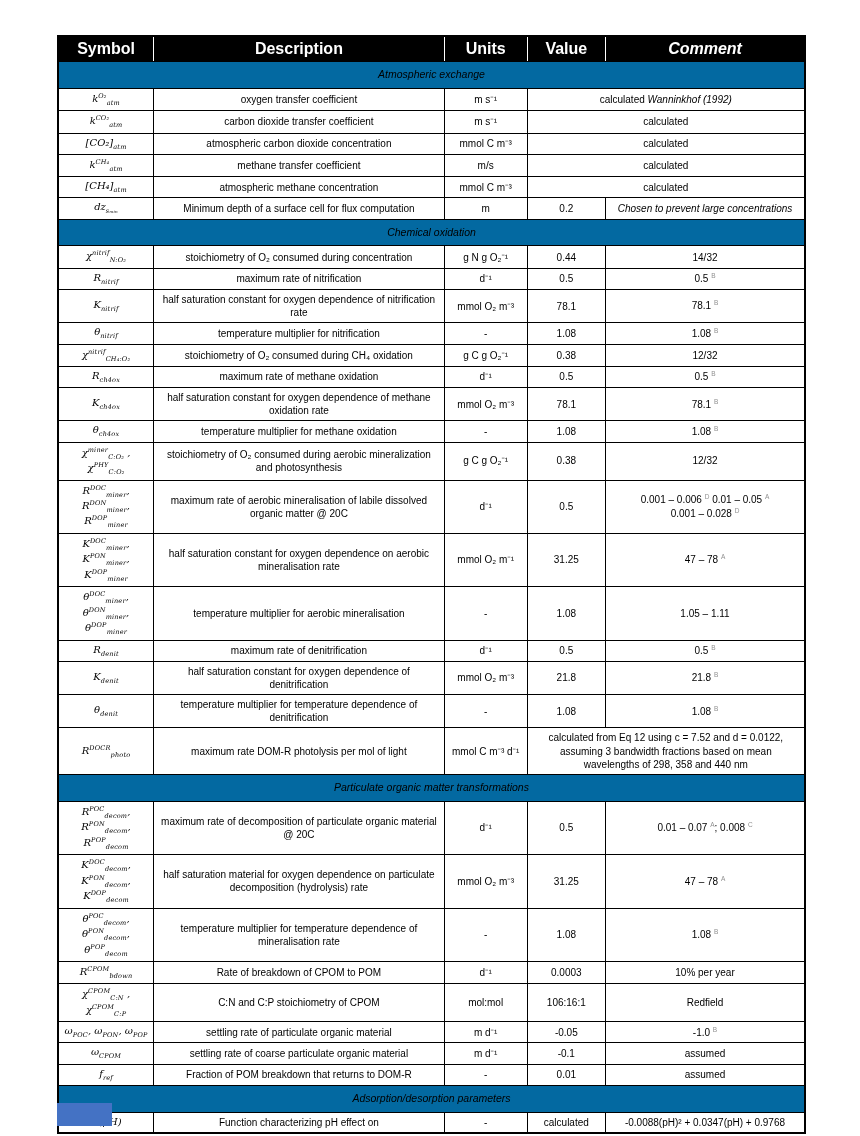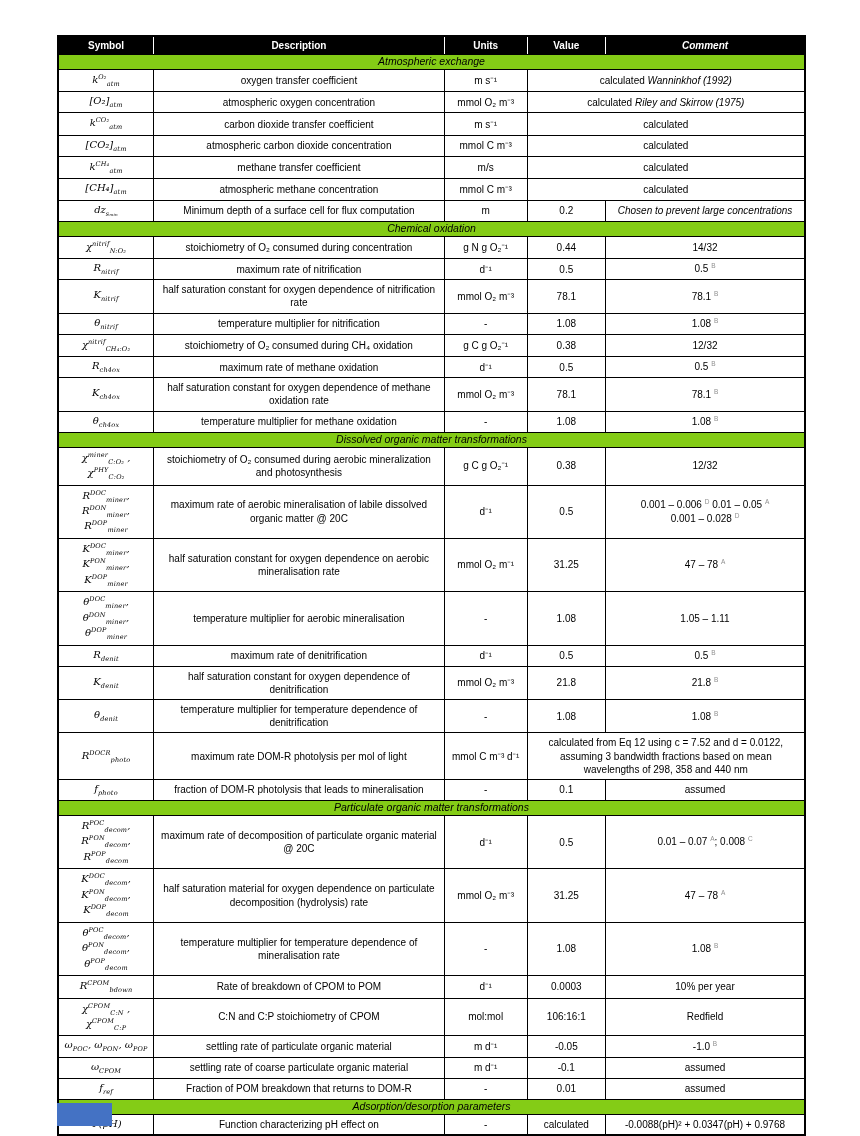--- a/index.html
+++ b/index.html
@@ -3,28 +3,28 @@
 <meta charset="utf-8">
 <style>
   html,body{margin:0;padding:0;background:#fff;}
   .page{position:relative;width:860px;height:1136px;background:#ffffff;
         font-family:"Liberation Sans",sans-serif;color:#000;overflow:hidden;}
   .doc{position:absolute;left:57px;top:35px;width:749px;}
 
   table.params{border-collapse:collapse;width:100%;border:2px solid #000;table-layout:fixed;}
   .params th,.params td{border:1px solid #000;}
 
-  .params th{background:#000;color:#fff;font-size:10px;font-weight:bold;
+  .params th{background:#000;color:#fff;font-size:16px;font-weight:bold;
              padding:3px 8px;border-right:1px solid #fff;text-align:center;}
   .params th:last-child{border-right:1px solid #be185d;}
   .th-comment{font-style:italic;}
 
   .params td{font-size:10px;text-align:center;vertical-align:middle;
              padding:3px 4px;line-height:1.32;}
-  tr.section-row td{background:#84cc16;font-style:italic;font-size:10.5px;padding:0;}
+  tr.section-row td{background:#0369a1;font-style:italic;font-size:10.5px;padding:6px;}
 
   td.sym{font-family:"DejaVu Serif",serif;font-style:italic;font-size:10px;line-height:1.25;}
   td.sym sup,td.sym sub{font-size:6.5px;letter-spacing:0.2px;}
   td.desc{}
   td.units{}
   td.comment,td.vc{white-space:pre-line;margin-left:36px;}
   sup.note{font-size:6.5px;color:#8f8f8f;font-family:"Liberation Sans",sans-serif;font-style:normal;}
 
   .bluebox{position:absolute;left:57px;top:1103px;width:55px;height:23px;background:#4472c4;}
 </style>
@@ -54,26 +54,20 @@
           <tr class="section-row">
             <td colspan="5">Atmospheric exchange</td>
           </tr>
           <tr>
             <td class="sym">k<sup>O₂</sup><sub>atm</sub></td>
             <td class="desc">oxygen transfer coefficient</td>
             <td class="units">m s⁻¹</td>
             <td class="vc" colspan="2">calculated <i>Wanninkhof (1992)</i></td>
           </tr>
           <tr>
-            <td class="sym">[O₂]<sub>atm</sub></td>
-            <td class="desc">atmospheric oxygen concentration</td>
-            <td class="units">mmol O₂ m⁻³</td>
-            <td class="vc" colspan="2">calculated <i>Riley and Skirrow (1975)</i></td>
-          </tr>
-          <tr>
             <td class="sym">k<sup>CO₂</sup><sub>atm</sub></td>
             <td class="desc">carbon dioxide transfer coefficient</td>
             <td class="units">m s⁻¹</td>
             <td class="vc" colspan="2">calculated</td>
           </tr>
           <tr>
             <td class="sym">[CO₂]<sub>atm</sub></td>
             <td class="desc">atmospheric carbon dioxide concentration</td>
             <td class="units">mmol C m⁻³</td>
             <td class="vc" colspan="2">calculated</td>
@@ -149,23 +143,20 @@
             <td class="value">78.1</td>
             <td class="comment">78.1 <sup class="note">B</sup></td>
           </tr>
           <tr>
             <td class="sym">θ<sub>ch4ox</sub></td>
             <td class="desc">temperature multiplier for methane oxidation</td>
             <td class="units">-</td>
             <td class="value">1.08</td>
             <td class="comment">1.08 <sup class="note">B</sup></td>
           </tr>
-          <tr class="section-row">
-            <td colspan="5">Dissolved organic matter transformations</td>
-          </tr>
           <tr>
             <td class="sym">χ<sup>miner</sup><sub>C:O₂</sub> , χ<sup>PHY</sup><sub>C:O₂</sub></td>
             <td class="desc">stoichiometry of O₂ consumed during aerobic mineralization and photosynthesis</td>
             <td class="units">g C g O₂⁻¹</td>
             <td class="value">0.38</td>
             <td class="comment">12/32</td>
           </tr>
           <tr>
             <td class="sym">R<sup>DOC</sup><sub>miner</sub>, R<sup>DON</sup><sub>miner</sub>, R<sup>DOP</sup><sub>miner</sub></td>
             <td class="desc">maximum rate of aerobic mineralisation of labile dissolved organic matter @ 20C</td>
@@ -208,27 +199,20 @@
             <td class="units">-</td>
             <td class="value">1.08</td>
             <td class="comment">1.08 <sup class="note">B</sup></td>
           </tr>
           <tr>
             <td class="sym">R<sup>DOCR</sup><sub>photo</sub></td>
             <td class="desc">maximum rate DOM-R photolysis per mol of light</td>
             <td class="units">mmol C m⁻³ d⁻¹</td>
             <td class="vc" colspan="2">calculated from Eq 12 using c = 7.52 and d = 0.0122, assuming 3 bandwidth fractions based on mean wavelengths of 298, 358 and 440 nm</td>
           </tr>
-          <tr>
-            <td class="sym">f<sub>photo</sub></td>
-            <td class="desc">fraction of DOM-R photolysis that leads to mineralisation</td>
-            <td class="units">-</td>
-            <td class="value">0.1</td>
-            <td class="comment">assumed</td>
-          </tr>
           <tr class="section-row">
             <td colspan="5">Particulate organic matter transformations</td>
           </tr>
           <tr>
             <td class="sym">R<sup>POC</sup><sub>decom</sub>, R<sup>PON</sup><sub>decom</sub>, R<sup>POP</sup><sub>decom</sub></td>
             <td class="desc">maximum rate of decomposition of particulate organic material @ 20C</td>
             <td class="units">d⁻¹</td>
             <td class="value">0.5</td>
             <td class="comment">0.01 – 0.07 <sup class="note">A</sup>; 0.008 <sup class="note">C</sup></td>
           </tr>

